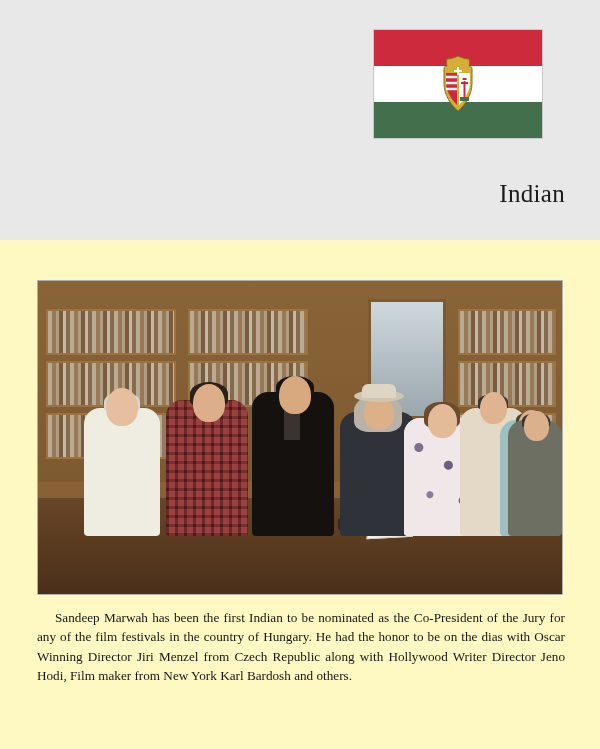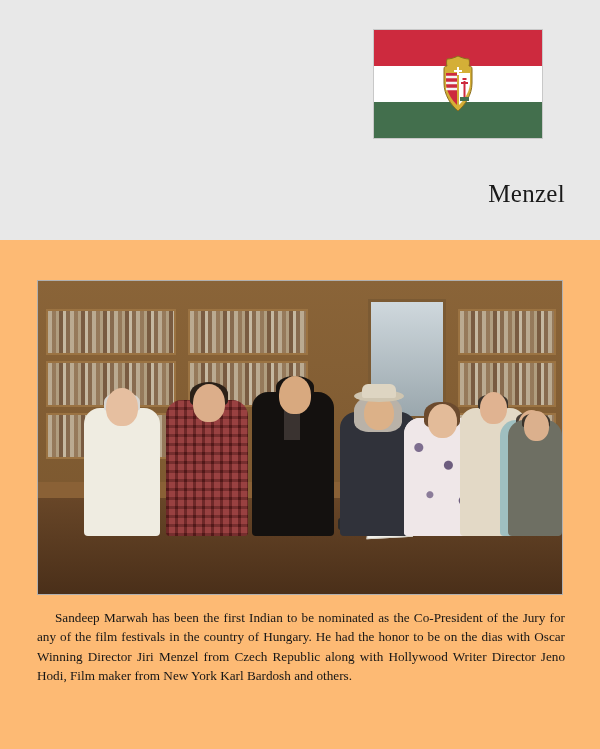--- a/index.html
+++ b/index.html
@@ -62,21 +62,21 @@
     color: #1a1a1a;
     font-family: "Liberation Serif", serif;
     letter-spacing: 0.3px;
     white-space: nowrap;
   }
   
   .body-area {
     position: relative;
     width: 600px;
     height: 509px;
-    background: #fdba74;
+    background: #fef9c3;
   }
   .photo-wrap {
     position: absolute;
     left: 37px;
     top: 40px;
     width: 526px;
     height: 315px;
     border: 1px solid #b0b0b0;
     box-sizing: border-box;
     overflow: hidden;
@@ -221,21 +221,21 @@
         <path d="M22 14 L22 22 M18 18 L26 18" stroke="#ffffff" stroke-width="2"></path>
         <path d="M10 20 L21 20 L21 52 C16 47 11 40 10 31 Z" fill="#cd2a3e"></path>
         <path d="M10 24 h11 M10 30 h11 M10 36 h11" stroke="#f4f4f4" stroke-width="2.6"></path>
         <path d="M23 20 L34 20 L34 31 C33 40 28 47 23 52 Z" fill="#ffffff"></path>
         <path d="M24 48 L33 48 L33 44 L24 44 Z" fill="#436f4d"></path>
         <path d="M28.5 28 L28.5 44" stroke="#cd2a3e" stroke-width="2"></path>
         <path d="M25 30 h7 M26.5 26 h4" stroke="#cd2a3e" stroke-width="2"></path>
       </svg>
     </div>
 
-    <div class="country-title">Menzel</div>
+    <div class="country-title">Indian</div>
   </div>
 
   <div class="body-area">
 
     <div class="photo-wrap">
       <div class="photo">
 
         <div class="ceiling"></div>
         <div class="bookcase"></div>
 

